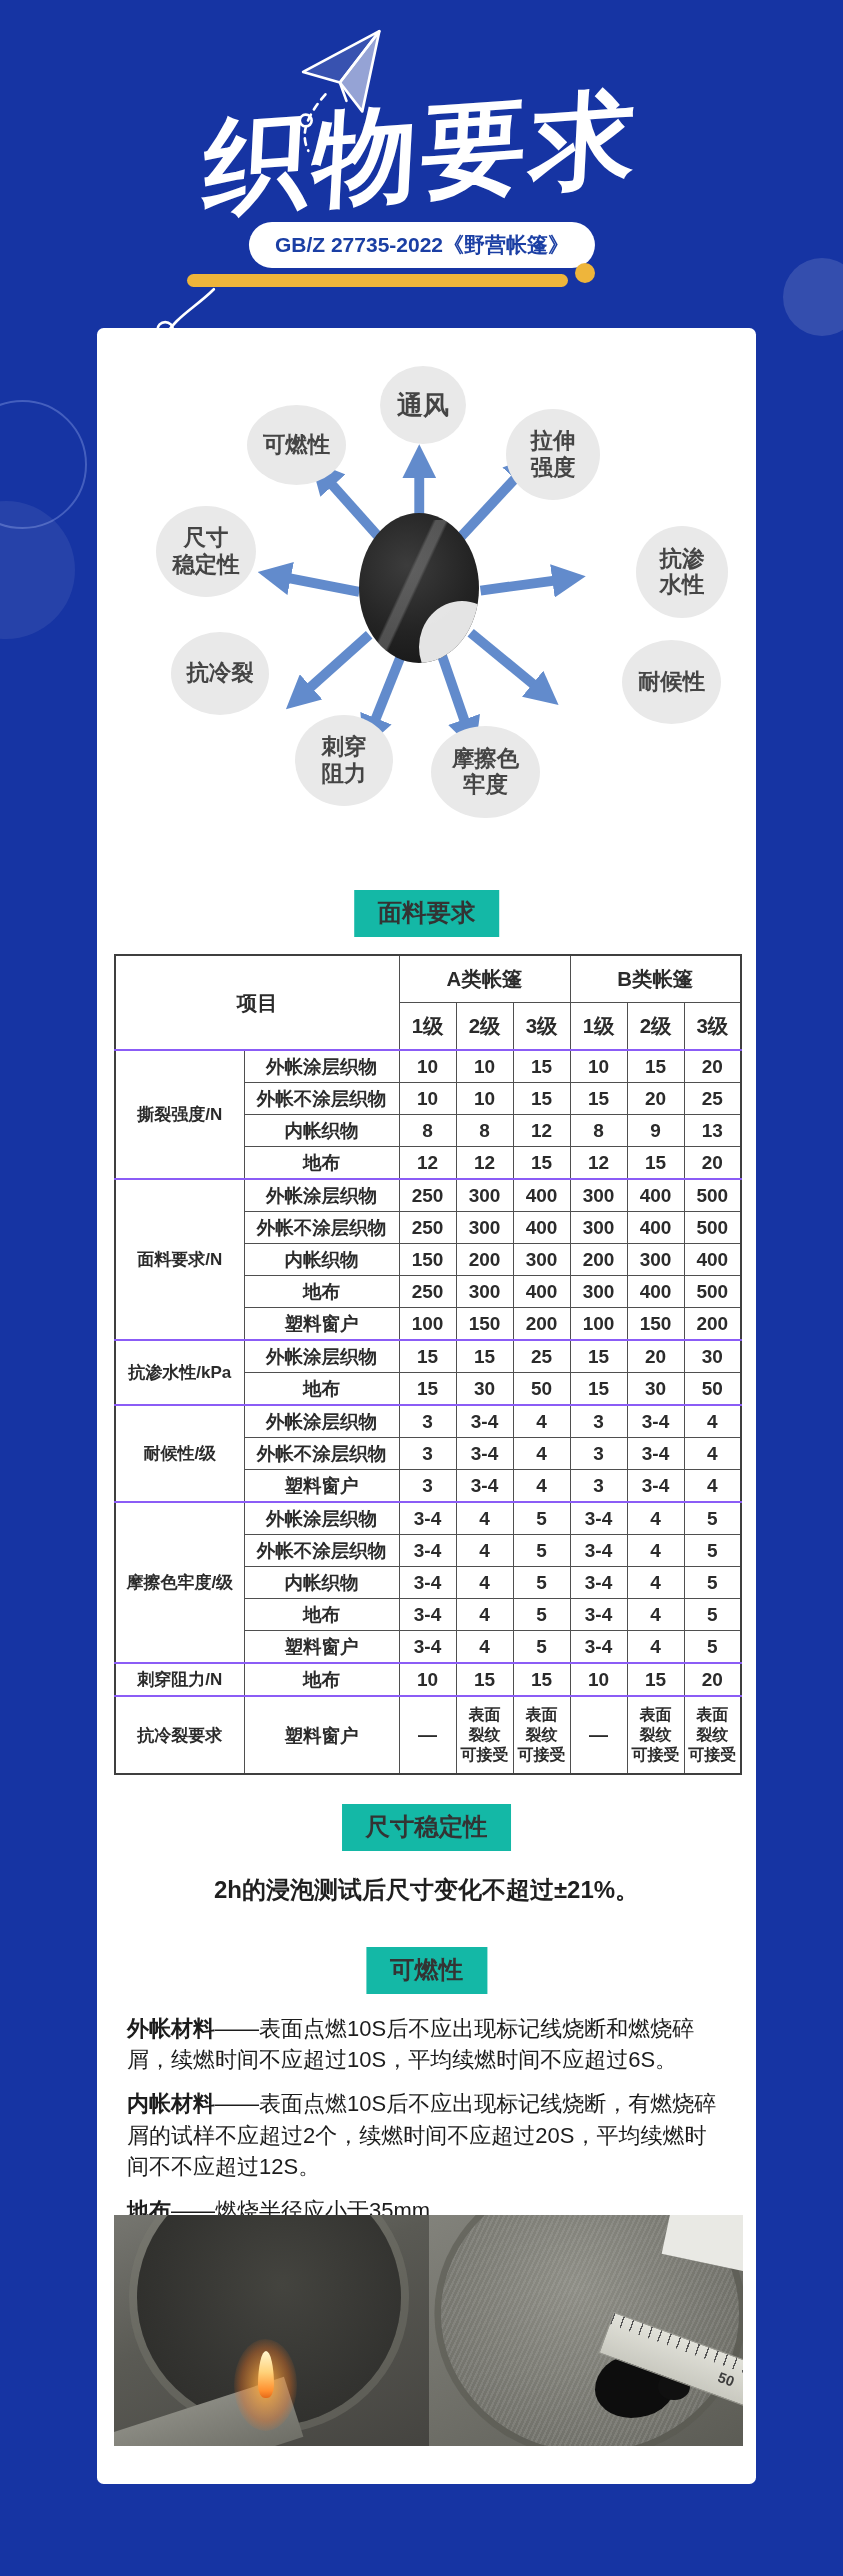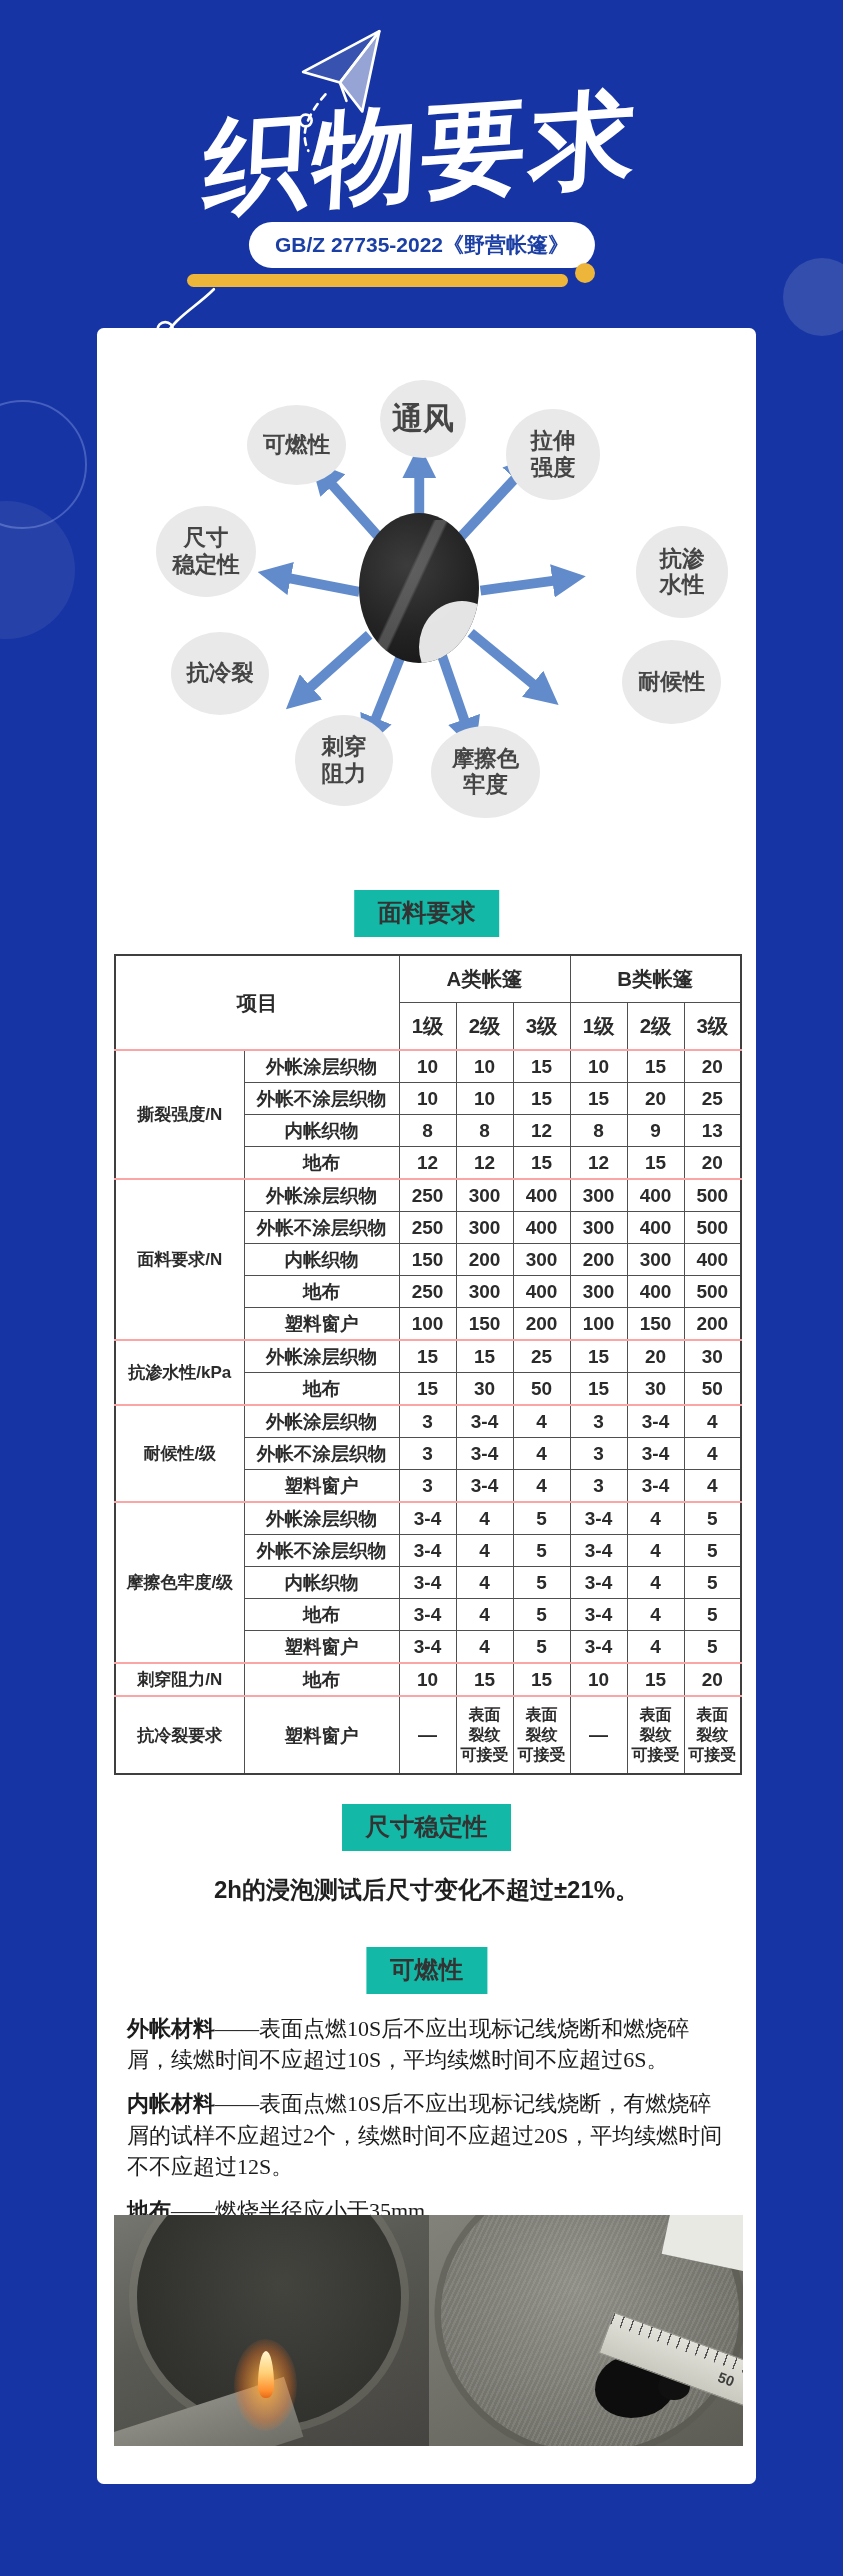--- a/index.html
+++ b/index.html
@@ -43,21 +43,21 @@
   }
 
   
   .diagram{position:absolute;left:0;top:20px;width:659px;height:501px;}
   .arrows-svg{position:absolute;left:0;top:0;}
   .bubble{
     position:absolute;background:#E9E9E9;border-radius:50%;
     display:flex;align-items:center;justify-content:center;text-align:center;
     color:#454545;font-weight:700;font-size:22.4px;line-height:1.18;white-space:pre-line;
   }
-  .bubble.b0{left:283px;top:32px;width:86px;height:78px;font-size:31px;}
+  .bubble.b0{left:283px;top:18px;width:86px;height:78px;font-size:26px;}
   .bubble.b1{left:409px;top:61px;width:94px;height:91px;}
   .bubble.b2{left:150px;top:57px;width:99px;height:80px;}
   .bubble.b3{left:59px;top:158px;width:100px;height:91px;}
   .bubble.b4{left:539px;top:178px;width:92px;height:92px;}
   .bubble.b5{left:74px;top:284px;width:98px;height:83px;}
   .bubble.b6{left:525px;top:292px;width:99px;height:84px;}
   .bubble.b7{left:198px;top:367px;width:98px;height:91px;}
   .bubble.b8{left:334px;top:378px;width:109px;height:92px;}
   .center-fabric{
     position:absolute;left:262px;top:165px;width:120px;height:150px;border-radius:50%;
@@ -96,25 +96,25 @@
   .spec-table th,.spec-table td{
     border:1.3px solid #4f4f4f;text-align:center;vertical-align:middle;
     padding:0 1.3px;overflow:hidden;
   }
   .spec-table thead th{height:46px;font-size:20.4px;font-weight:800;}
   .spec-table td{height:31px;font-size:18.5px;font-weight:600;}
   .spec-table td.cat{font-size:17px;font-weight:700;}
   .spec-table td.item{font-size:18.5px;}
   .spec-table td.val{font-size:19px;}
   .spec-table td.val.multi{font-size:16px;line-height:1.25;white-space:pre-line;}
-  .spec-table tr.sec-start td{border-top:2px solid #fca5a5;}
+  .spec-table tr.sec-start td{border-top:2px solid #8b5cf6;}
   .spec-table tr.tall td{height:76px;}
 
   
-  .paras{position:absolute;left:30px;top:1685px;width:600px;font-family:Liberation Serif, serif;}
+  .paras{position:absolute;left:30px;top:1685px;width:600px;}
   .paras p{margin:0 0 13px 0;font-size:22px;line-height:1.42;color:#1c1c1c;font-weight:500;}
   .paras .lead{font-weight:800;}
 
   
   .photos{position:absolute;left:17px;top:1887px;width:629px;height:231px;display:flex;}
   .photo{position:relative;flex:1;overflow:hidden;}
   .photo-left{background:linear-gradient(155deg,#767670 0%,#5a5a54 40%,#454440 100%);}
   .spec-ellipse{
     position:absolute;left:23px;top:-46px;width:264px;height:257px;border-radius:50%;
     background:radial-gradient(circle at 55% 45%, #44443f 0%, #333330 60%, #2a2a27 100%);

